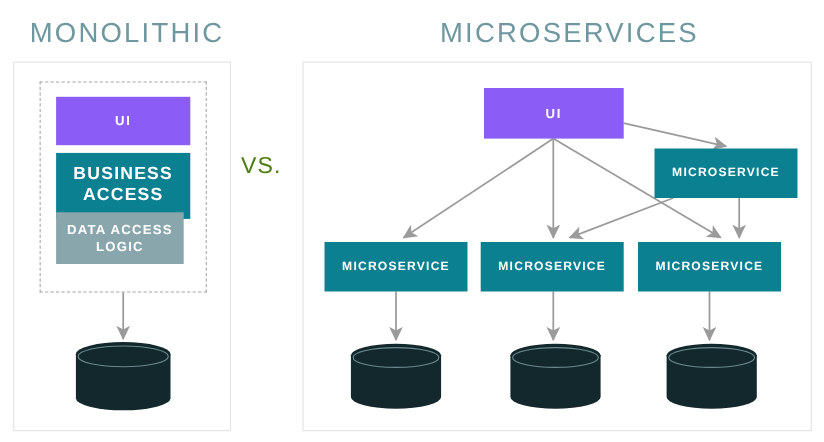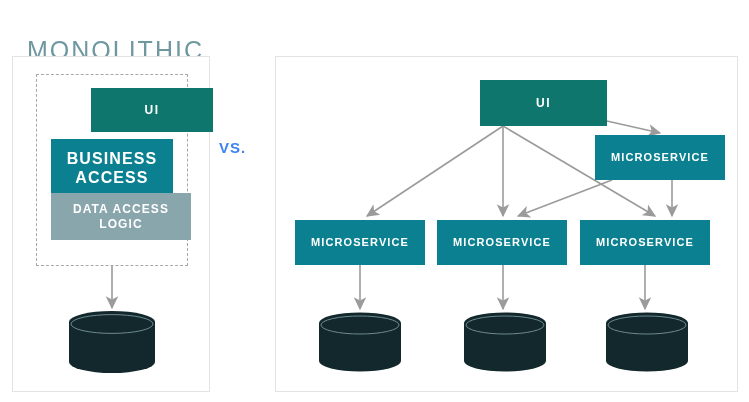--- a/index.html
+++ b/index.html
@@ -12,32 +12,31 @@
   .stage{position:absolute;left:0;top:0;width:749px;height:402px;}
 
   
   .title{
     position:absolute;
     color:#6f97a0;
     font-size:25px;
     letter-spacing:2.0px;
     font-weight:400;
     white-space:nowrap;
-    margin-top:20px;
   }
   #title-mono{left:27px;top:16px;}
   #title-micro{left:400px;top:16px;}
 
   .vs-label{
     position:absolute;
     left:219px;top:139px;
-    font-size:15px;
+    font-size:21px;
     letter-spacing:1px;
-    color:#3b82f6;
-    font-weight:700;
+    color:#4d7c0f;
+    font-weight:400;
   }
 
   
   .panel{
     position:absolute;
     background:#ffffff;
     border:1px solid #e3e3e3;
     box-sizing:border-box;
   }
   #panel-mono{left:12px;top:56px;width:198px;height:336px;}
@@ -57,27 +56,27 @@
     box-sizing:border-box;
     display:flex;
     align-items:center;
     justify-content:center;
     text-align:center;
     color:#ffffff;
     font-weight:bold;
     letter-spacing:1.1px;
     line-height:1.18;
   }
-  .box.dark{background:#0f766e;margin-left:40px;}
+  .box.dark{background:#8b5cf6;}
   .box.teal{background:#0b8090;}
   .box.gray{background:#8aa6ad;}
 
   #mono-ui{left:51px;top:88px;width:122px;height:44px;font-size:12px;letter-spacing:1.5px;}
   #mono-bl{left:51px;top:139px;width:122px;height:60px;font-size:16px;}
-  #mono-dal{left:51px;top:193px;width:140px;height:47px;font-size:12px;}
+  #mono-dal{left:51px;top:193px;width:116px;height:47px;font-size:12px;}
 
   #ms-ui{left:440px;top:80px;width:127px;height:46px;font-size:12px;letter-spacing:1.5px;}
   #ms-right{left:595px;top:135px;width:130px;height:45px;font-size:11px;}
   #ms-1{left:295px;top:220px;width:130px;height:45px;font-size:11px;}
   #ms-2{left:437px;top:220px;width:130px;height:45px;font-size:11px;}
   #ms-3{left:580px;top:220px;width:130px;height:45px;font-size:11px;}
 
   
   .db{position:absolute;}
   .db svg{display:block;}
@@ -88,20 +87,21 @@
 
   
   #wires{position:absolute;left:0;top:0;width:749px;height:402px;pointer-events:none;}
 </style>
 </head>
 <body>
 
 <div class="stage">
 
   <div class="title" id="title-mono">MONOLITHIC</div>
+  <div class="title" id="title-micro">MICROSERVICES</div>
 
   <div class="panel" id="panel-mono"></div>
   <div class="panel" id="panel-micro"></div>
 
   <div id="mono-dashed"></div>
 
   <div class="vs-label">VS.</div>
 
   <svg id="wires" viewBox="0 0 749 402" xmlns="http://www.w3.org/2000/svg">
     <defs>

